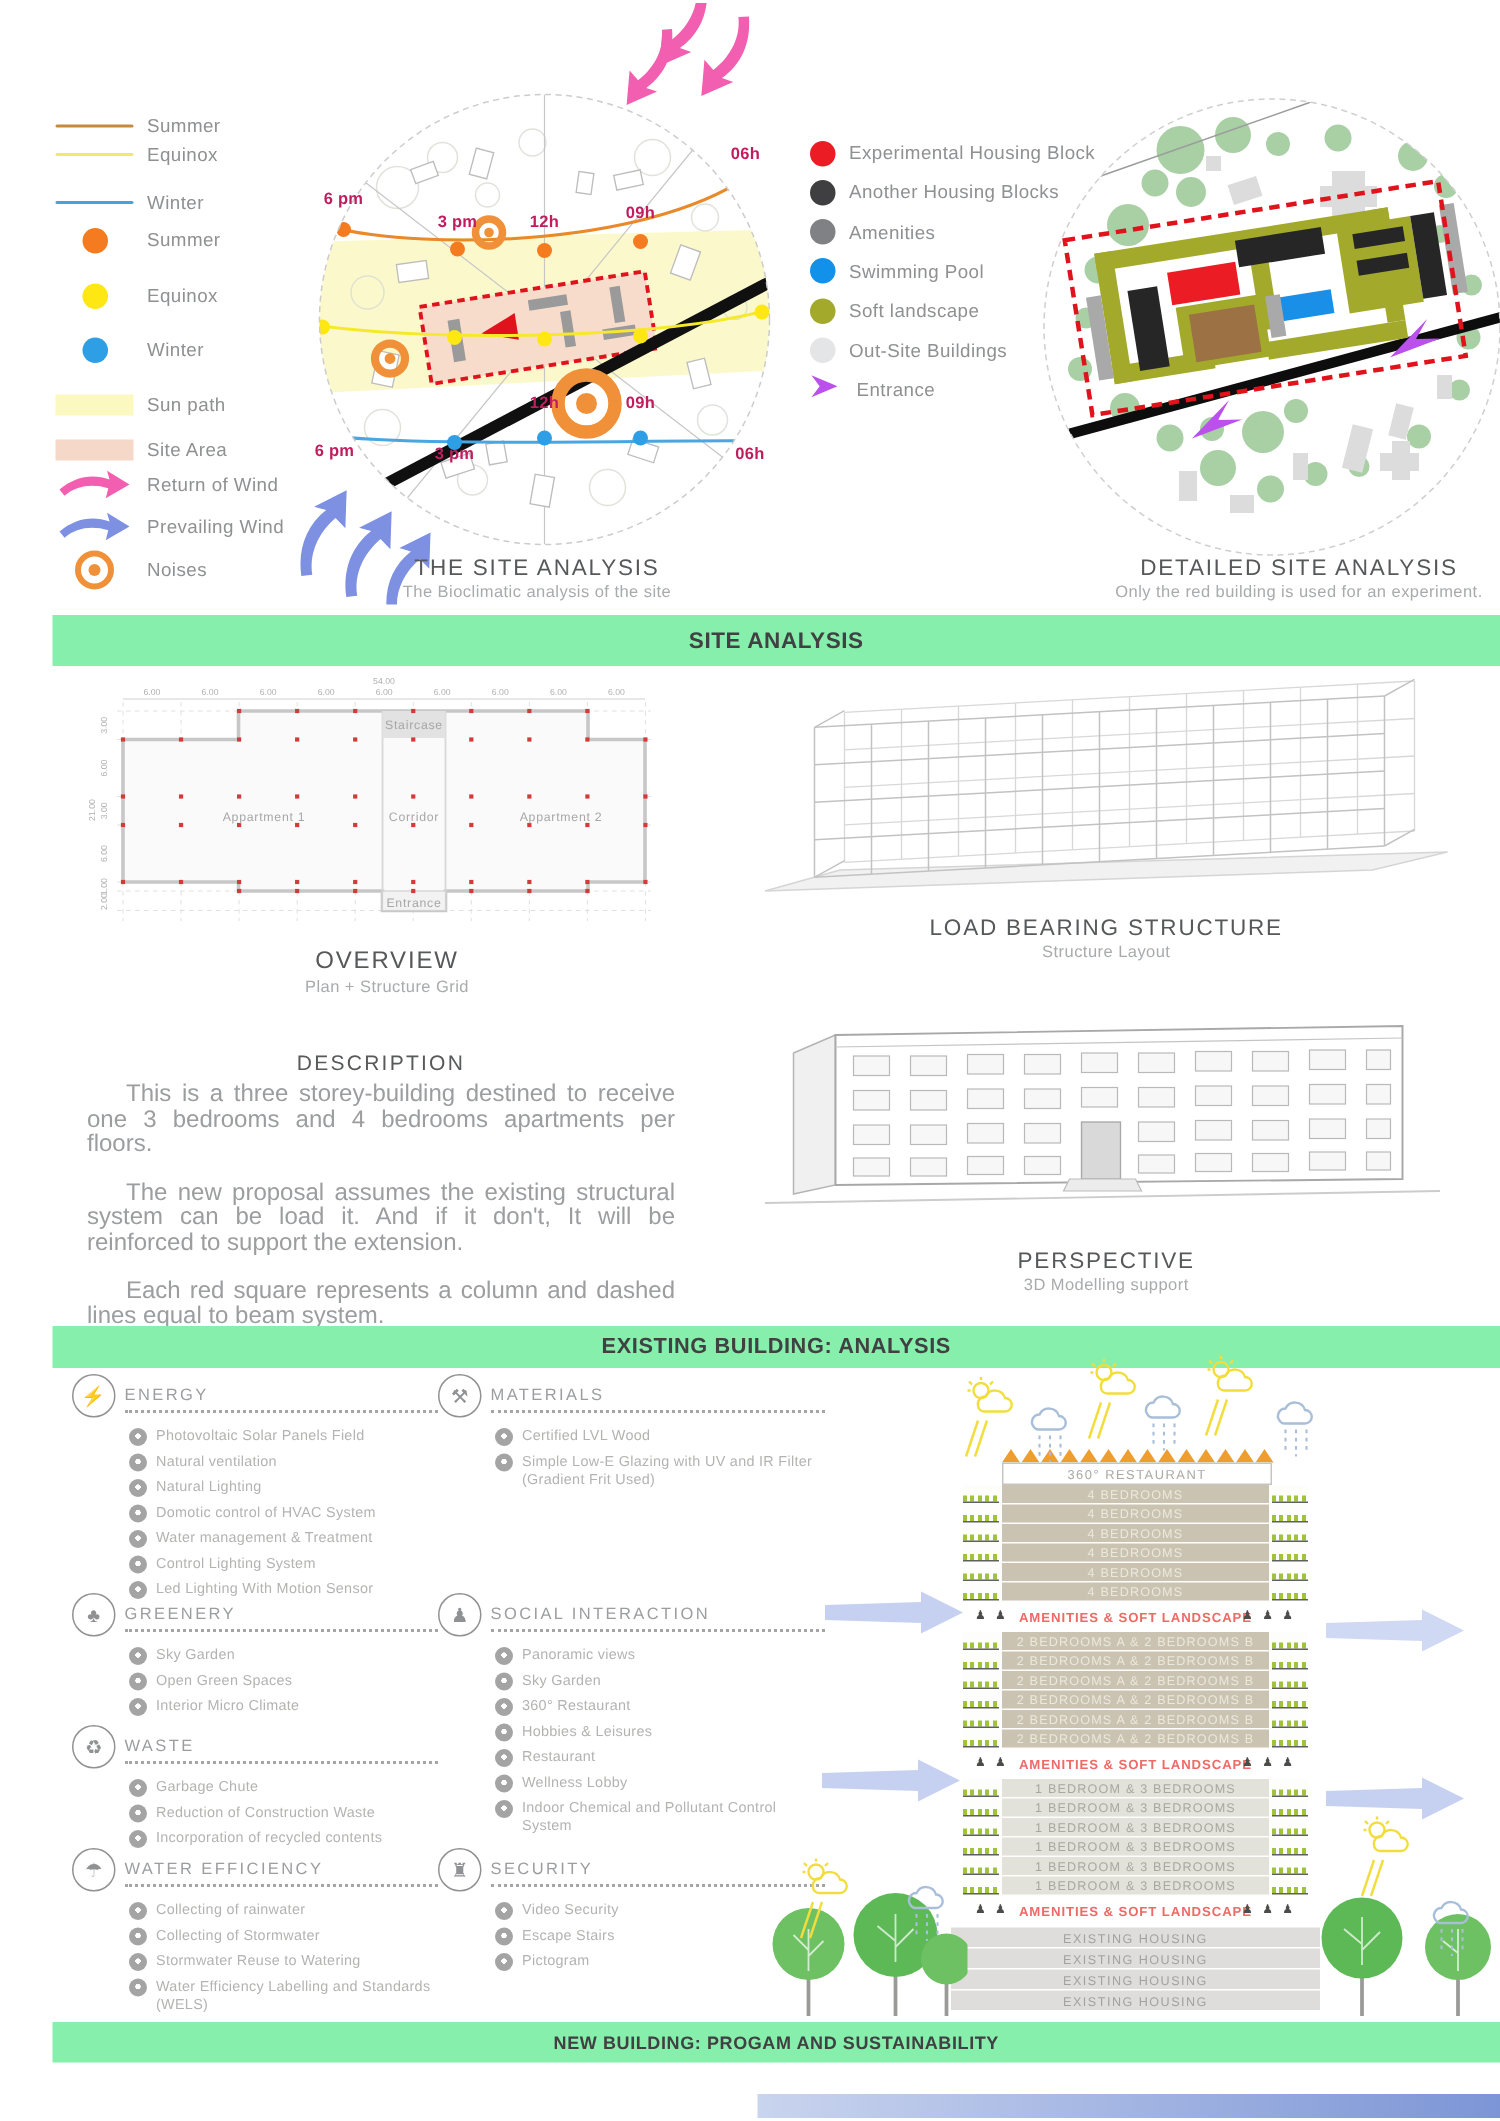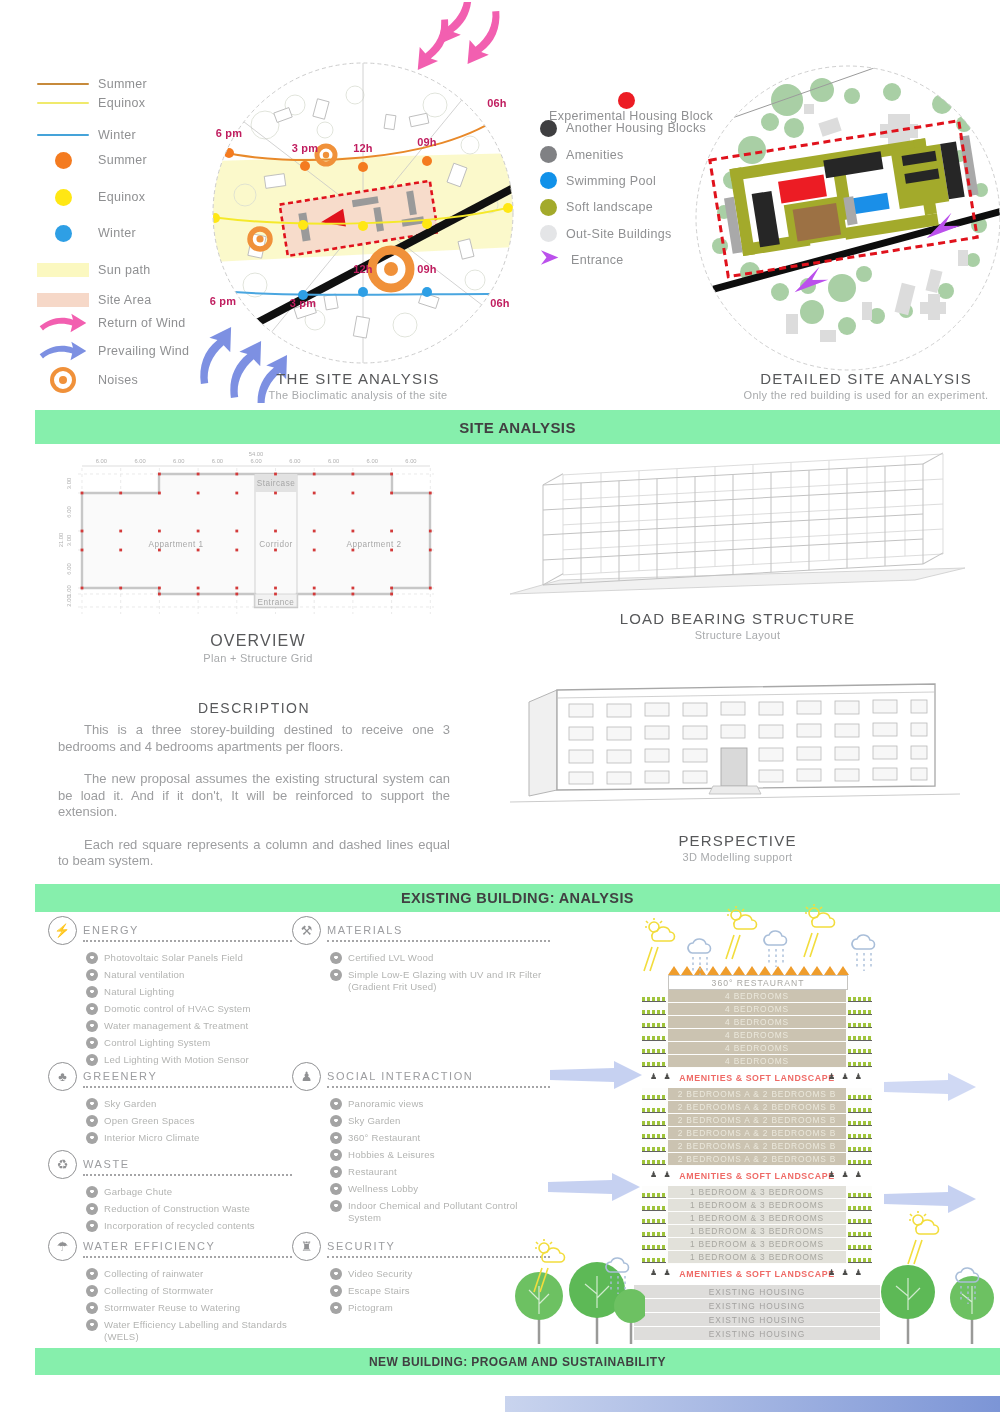--- a/index.html
+++ b/index.html
@@ -32,21 +32,21 @@
   .rlg-dot{width:17px;height:17px;border-radius:50%;flex:none;}
   .rlg-label{margin-left:9px;font-size:12.5px;color:#8f9092;letter-spacing:.3px;white-space:nowrap;}
 
   
   .time-label{position:absolute;width:44px;text-align:center;font-size:11px;font-weight:bold;
               color:#c01d5f;letter-spacing:.2px;}
 
   
   .desc-title{position:absolute;left:58px;width:392px;text-align:center;font-size:14px;
               color:#58595b;letter-spacing:1.5px;}
-  .desc-body{position:absolute;left:58px;width:392px;font-size:13px;line-height:16.5px;
+  .desc-body{position:absolute;left:58px;width:392px;font-size:16px;line-height:16.5px;
              color:#9c9d9f;text-align:justify;}
   .desc-body p{margin:0 0 16px 0;text-indent:26px;}
 
   
   .cat{position:absolute;}
   .cat-head{display:flex;align-items:center;}
   .cat-badge{width:27px;height:27px;border-radius:50%;border:1.6px solid #909193;flex:none;
              display:flex;align-items:center;justify-content:center;font-size:13px;color:#909193;}
   .cat-title-wrap{flex:1;margin-left:6px;border-bottom:2px dotted #a5a5a7;padding-bottom:2px;}
   .cat-title{font-size:11px;color:#9c9da0;letter-spacing:1.6px;}
@@ -304,21 +304,21 @@
         </g>
     </g>
   </svg>
 
   <div class="cap" style="left:253px;top:370px;width:210px;">
     <div class="t">THE SITE ANALYSIS</div>
     <div class="s">The Bioclimatic analysis of the site</div>
   </div>
 
   <div class="abs" id="legend-right" style="left:540px;top:92px;width:220px;height:185px;">
-      <div class="rlg-row" style="top: 0px; left: 0px; flex-direction: column;">
+      <div class="rlg-row" style="top: 0px; left: 0px;">
         <span class="rlg-dot" style="background: rgb(236, 28, 36);"></span>
         <span class="rlg-label">Experimental Housing Block</span>
       </div>
       <div class="rlg-row" style="top: 26.3px; left: 0px; justify-content: flex-end;">
         <span class="rlg-dot" style="background: rgb(63, 63, 65);"></span>
         <span class="rlg-label">Another Housing Blocks</span>
       </div>
       <div class="rlg-row" style="top: 52.6px; left: 0px;">
         <span class="rlg-dot" style="background: rgb(128, 129, 132);"></span>
         <span class="rlg-label">Amenities</span>

